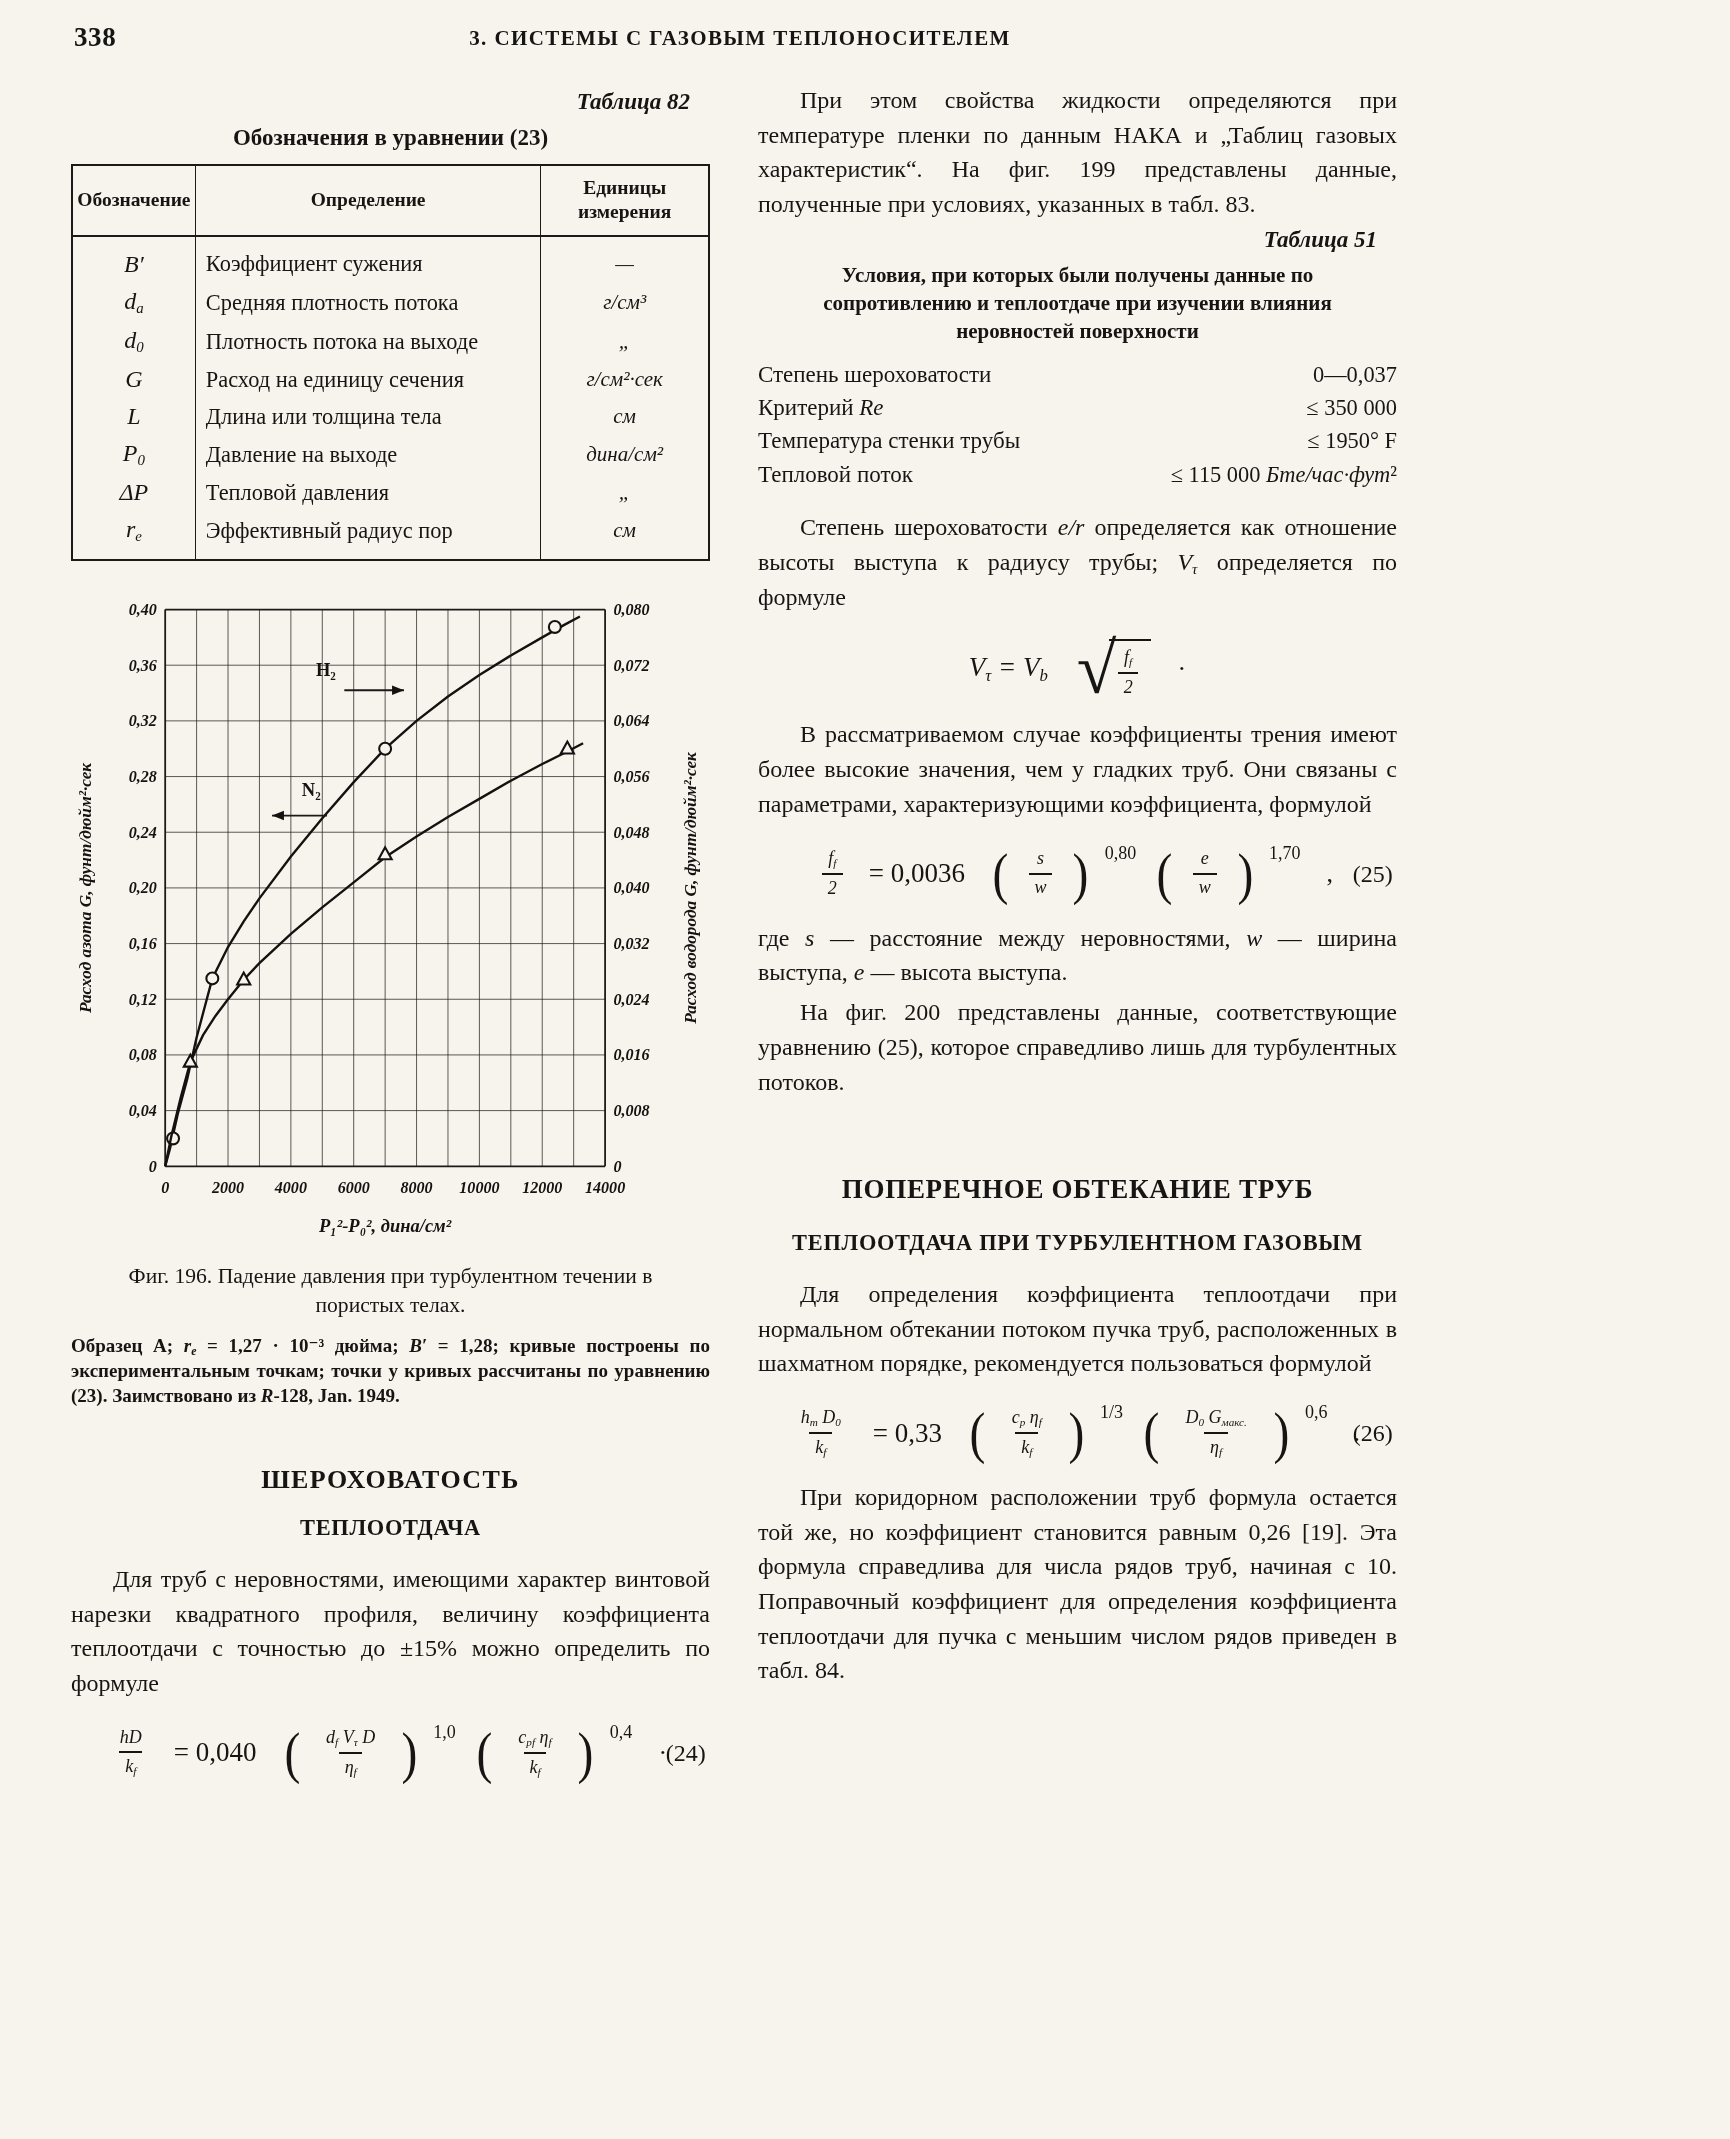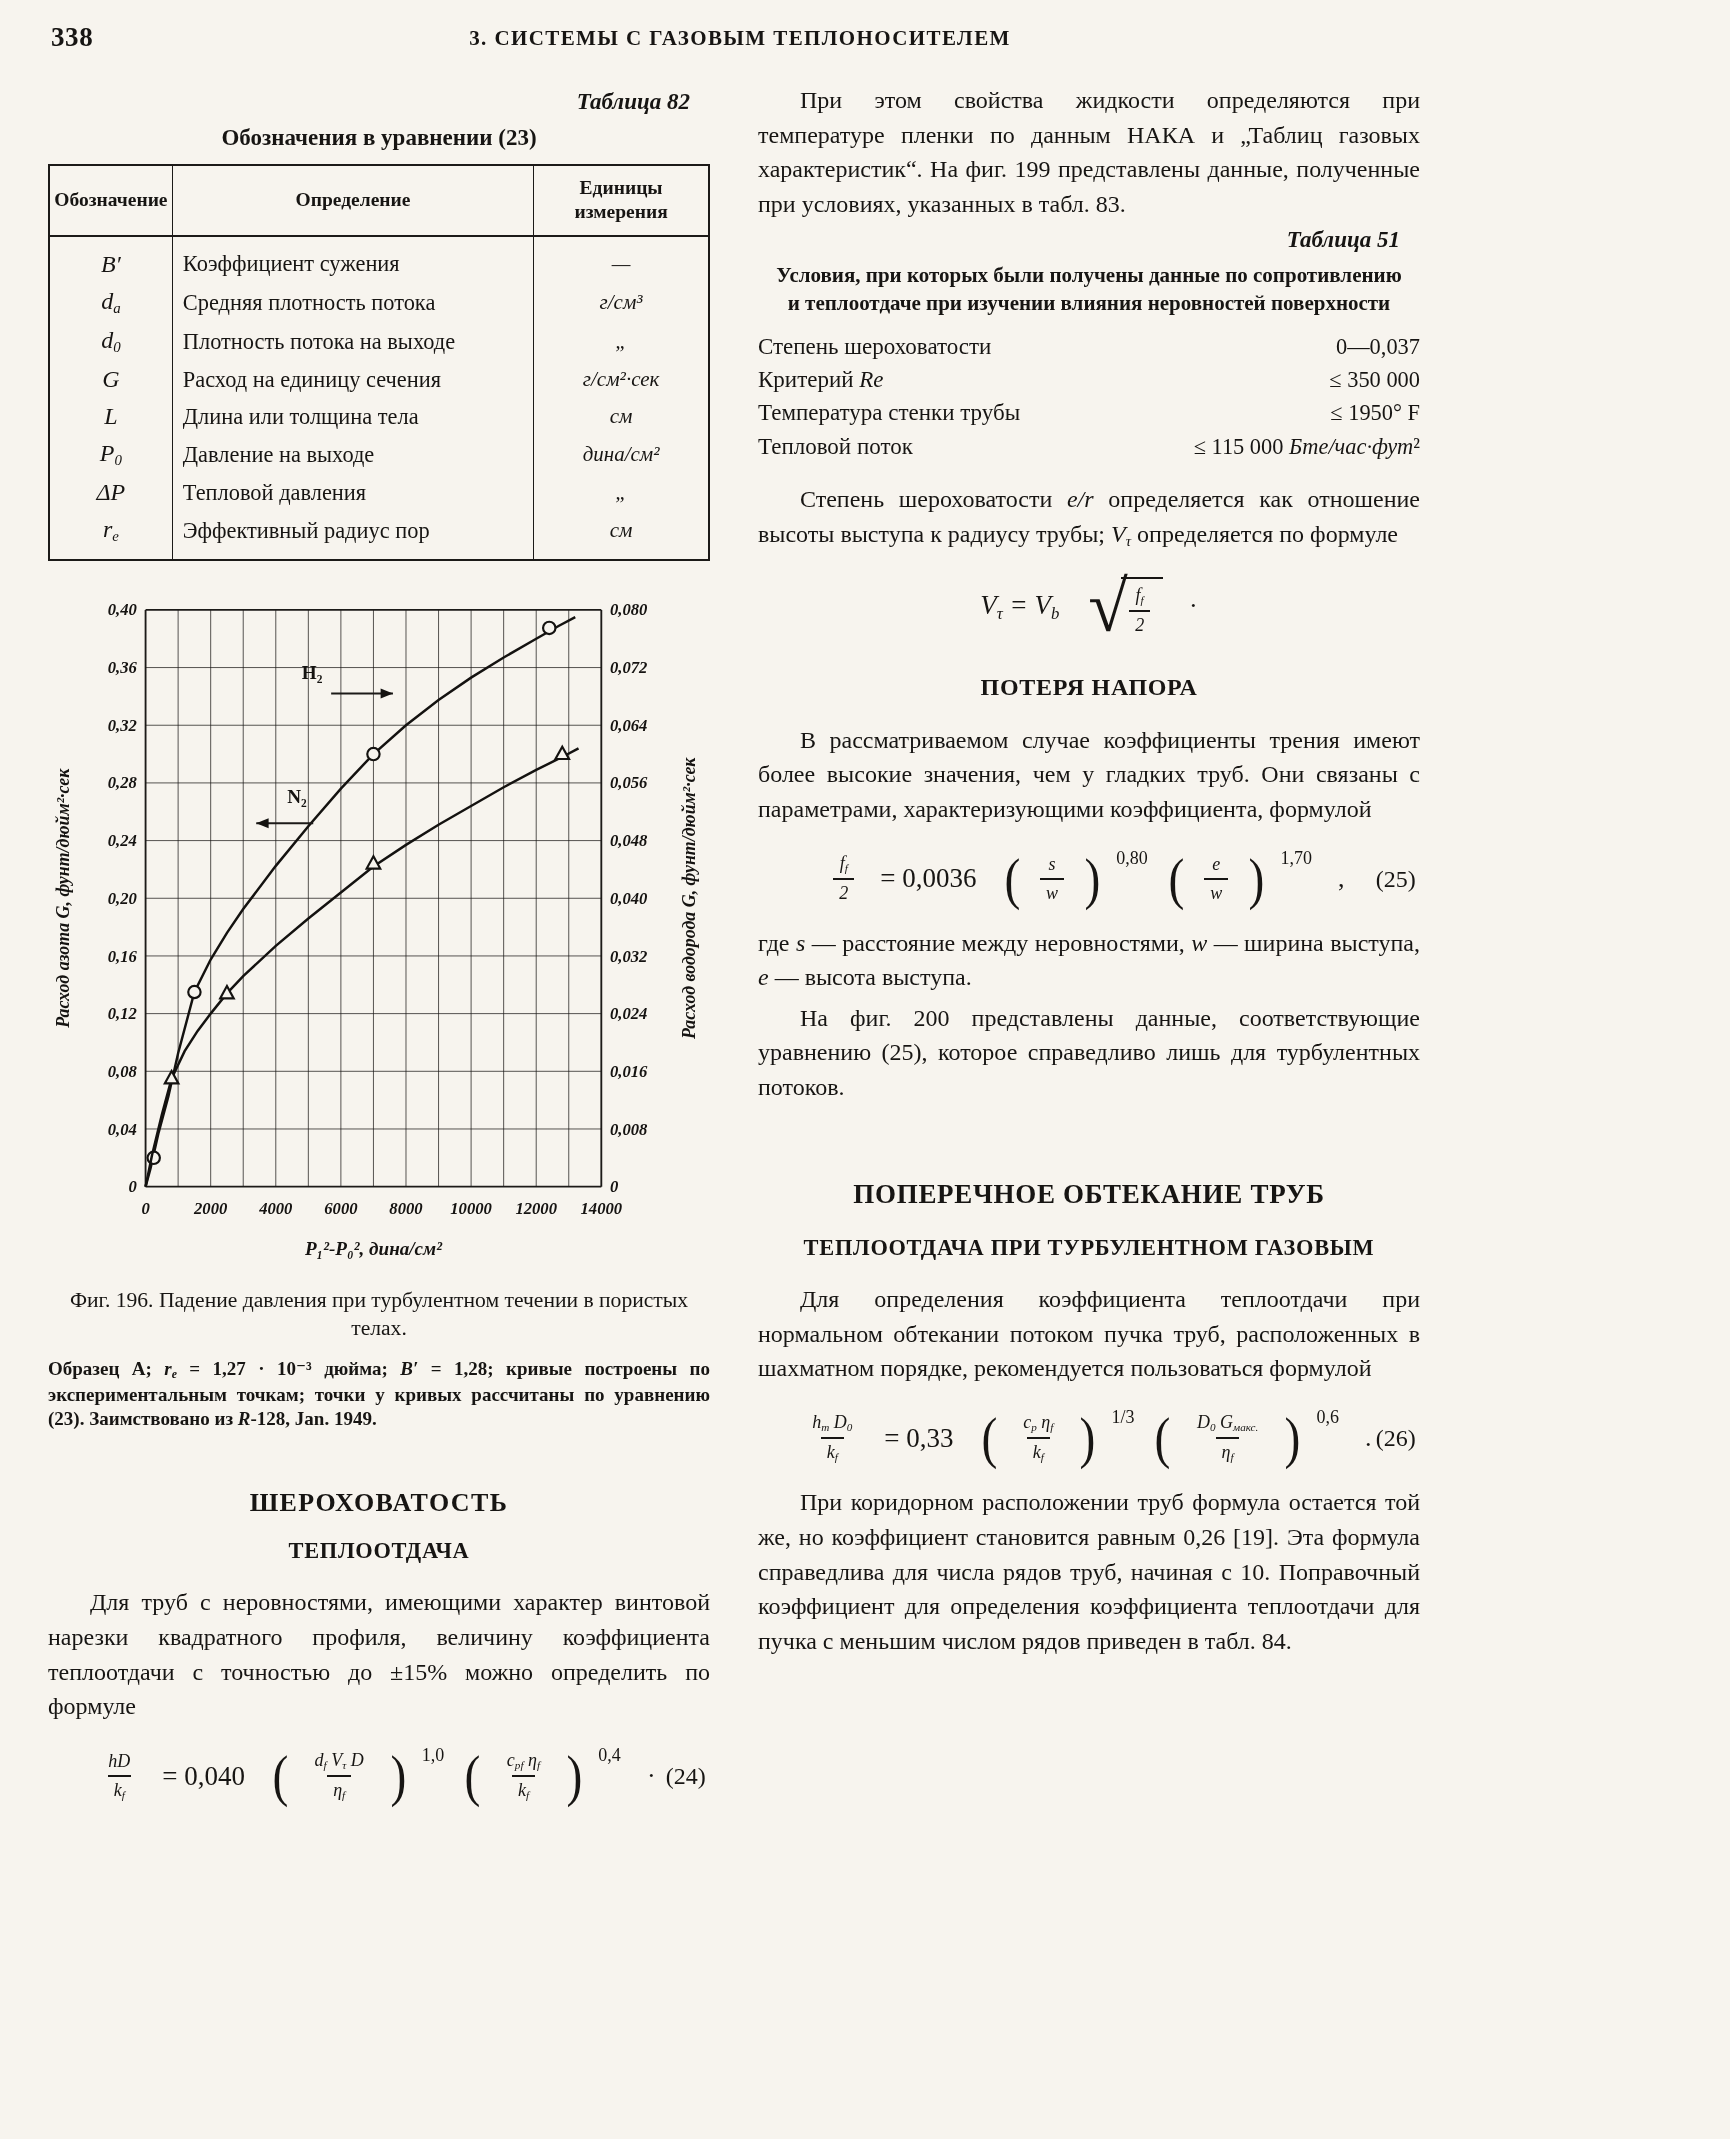--- a/index.html
+++ b/index.html
@@ -1,21 +1,21 @@
 <!DOCTYPE html>
 <html lang="ru" style="font-size:11.5px"><head>
 <meta charset="utf-8">
 <style>
   html,body{margin:0;padding:0;}
   body{
     width:1731px;height:2140px;overflow:hidden;
     background:#f7f4ee;color:#171513;
     font-family:"Liberation Serif","DejaVu Serif",serif;
   }
-  .page{position:relative;width:1468px;height:2140px;box-sizing:border-box;padding:19px 48px 0;border-radius:32px;}
+  .page{position:relative;width:1468px;height:2140px;box-sizing:border-box;padding:19px 71px 0;border-radius:32px;}
   
   .hdr{position:relative;height:45px;}
   .pgnum{position:absolute;left:2.9px;top:2.9px;font-size:27px;font-weight:bold;letter-spacing:0.7px;}
   .runtitle{position:absolute;left:12px;right:0;top:7.2px;text-align:center;font-size:21px;font-weight:600;letter-spacing:1.4px;}
   
   .cols{display:flex;gap:48px;margin-top:19px;}
   .col{width:calc(50% - 24px);}
   
   p.body{font-size:24px;line-height:1.44;text-align:justify;text-indent:42px;margin:0 0 5.8px;}
   p.body.noindent{text-indent:0;}
@@ -290,21 +290,20 @@
               <span class="frac">
                   <span class="fnum">f<sub>f</sub></span>
                   <span class="fden">2</span>
                 </span>
             </span>
           </span>
           <span class="ftail">·</span>
         </span>
       </div>
 
-      <div class="h-poterya">ПОТЕРЯ НАПОРА</div>
 
       <p class="body">В рассматриваемом случае коэффициенты трения имеют более высокие значения, чем у гладких труб. Они связаны с параметрами, характеризующими коэффициента, формулой</p>
 
       <div class="formula">
         <span class="fwrap">
           <span class="frac">
               <span class="fnum">f<sub>f</sub></span>
               <span class="fden">2</span>
             </span>
           <span class="fop">= 0,0036</span>

